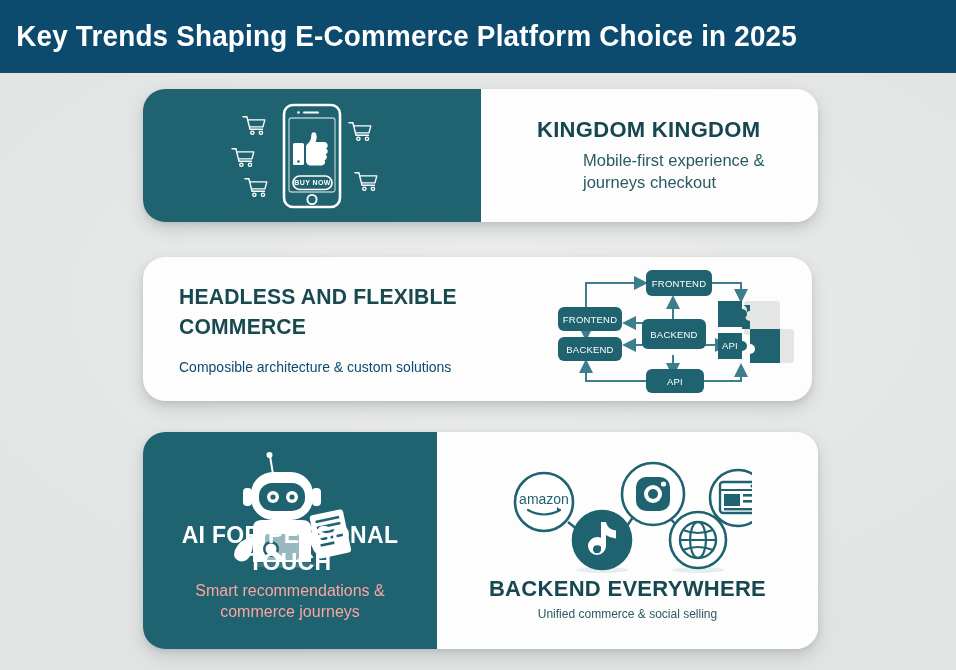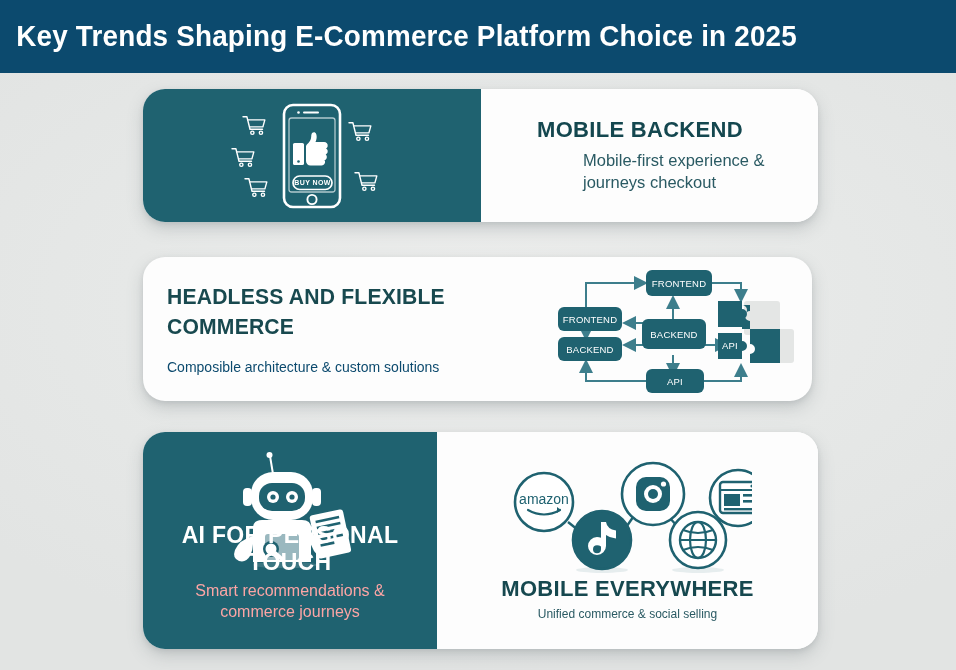--- a/index.html
+++ b/index.html
@@ -96,21 +96,21 @@
   
   #card-headless {
     left: 143px; top: 257px;
     width: 669px; height: 144px;
     background: #fdfdfd;
   }
   #card-headless .c2-left {
     width: 400px; height: 100%;
     display: flex; flex-direction: column;
     justify-content: center;
-    padding-left: 24px;
+    padding-left: 36px;
   }
   #card-headless .c2-right {
     width: 269px; height: 100%;
     position: relative;
   }
   .c2-heading {
     color: #18494f;
     font-size: 22px;
     font-weight: bold;
     line-height: 1.26;
@@ -242,21 +242,21 @@
       </g>
 
       <g>
         <rect x="66" y="76" width="39" height="13.5" rx="6.75" fill="none" stroke="#ffffff" stroke-width="1.7"></rect>
         <text x="85.5" y="85.4" text-anchor="middle" font-family="Liberation Sans, sans-serif" font-size="7" font-weight="bold" fill="#ffffff" letter-spacing="0.4">BUY NOW</text>
       </g>
     </svg>
   </div>
 
   <div class="panel-white">
-    <div class="c1-heading">MOBILE BACKEND</div>
+    <div class="c1-heading">KINGDOM KINGDOM</div>
     <div class="c1-sub">Mobile-first experience &amp;</div>
     <div class="c1-sub">journeys checkout</div>
   </div>
 </div>
 
 <div class="card" id="card-headless">
 
   <div class="c2-left">
     <div>
       <div class="c2-heading">HEADLESS AND FLEXIBLE</div>
@@ -444,17 +444,17 @@
         <rect x="241" y="40" width="11" height="2.6" fill="#1f6270"></rect>
         <rect x="241" y="46" width="11" height="2.6" fill="#1f6270"></rect>
         <rect x="222" y="54" width="30" height="2.4" fill="#1f6270"></rect>
       </g>
 
       <ellipse cx="100" cy="116" rx="26" ry="3" fill="#1f6270" opacity="0.10"></ellipse>
       <ellipse cx="196" cy="116" rx="26" ry="3" fill="#1f6270" opacity="0.10"></ellipse>
     </svg>
 
     <div class="c3-block">
-      <div class="c3-heading-dark">MOBILE EVERYWHERE</div>
+      <div class="c3-heading-dark">BACKEND EVERYWHERE</div>
       <div class="c3-sub-dark">Unified commerce &amp; social selling</div>
     </div>
   </div>
 </div>
 
 </body></html>

